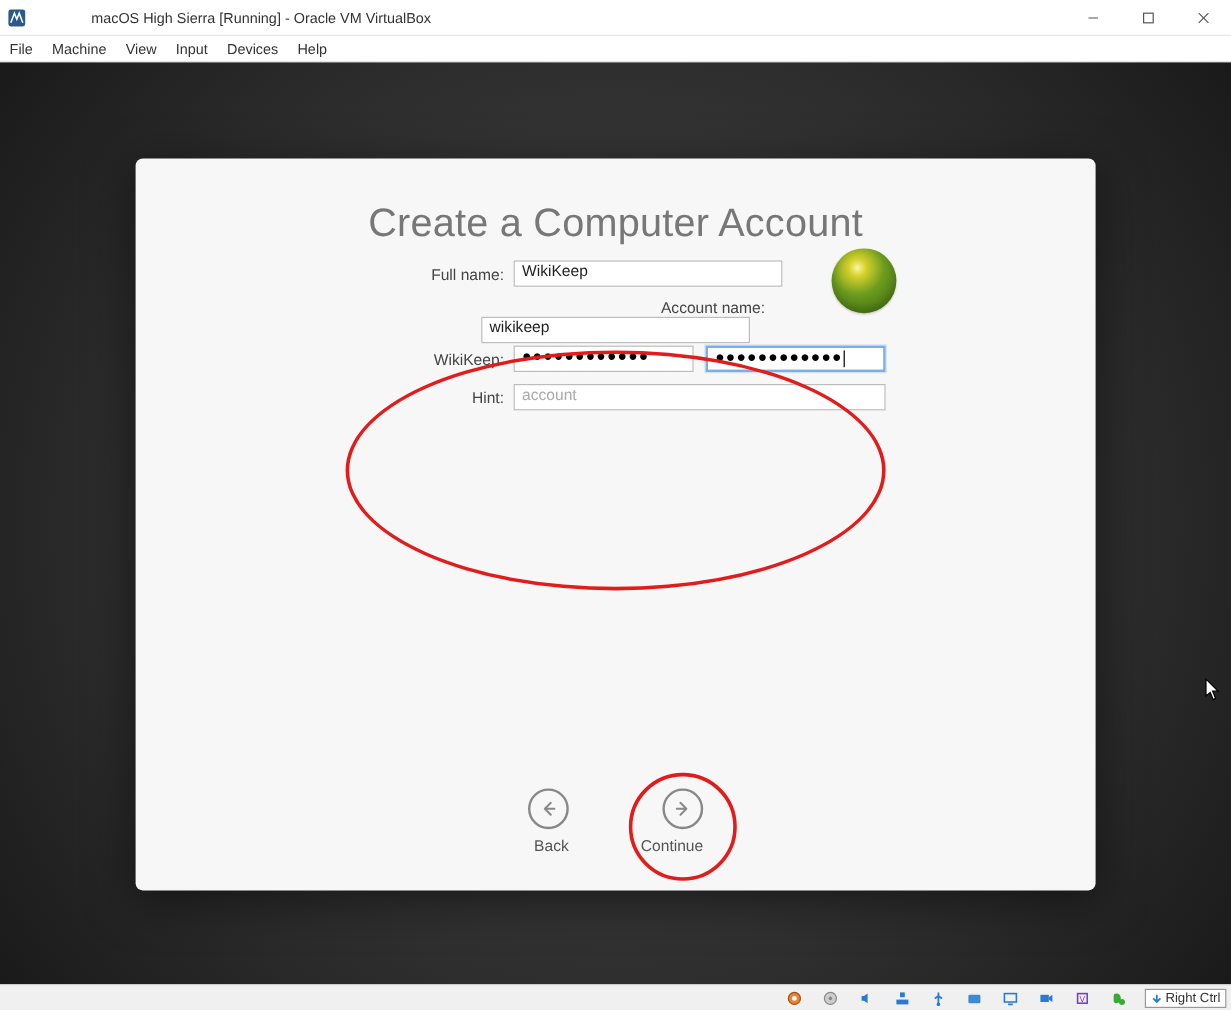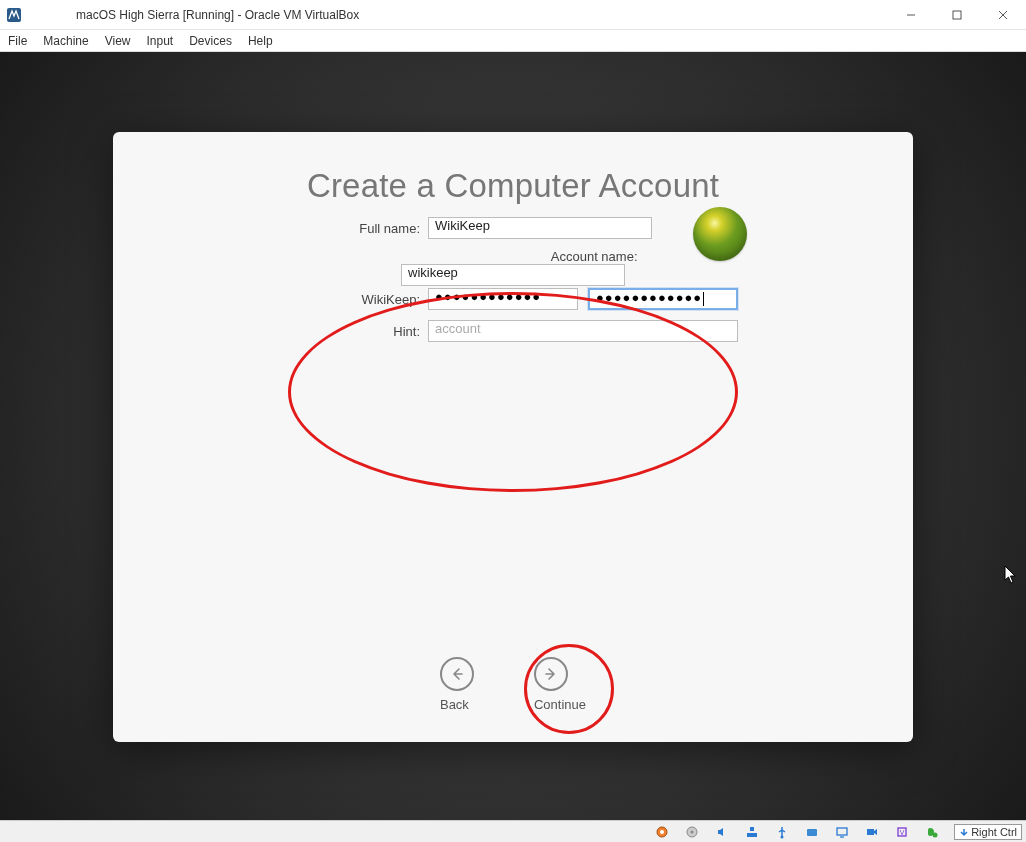--- a/index.html
+++ b/index.html
@@ -31,21 +31,21 @@
   .text-input.w310 { width: 310px; }
   .text-input.focused { border: 2px solid #7aaee8; box-shadow: 0 0 0 1px rgba(122,174,232,0.3); }
   .placeholder-style { color: #aaa; }
   .helper-text { font-size: 11px; color: #888; }
   .pw-dots { font-family: Arial; letter-spacing: 1px; font-size: 13px; color: #000; }
   .cursor { display: inline-block; width: 1px; height: 14px; background: #000; vertical-align: middle; margin-left: 1px; }
 
   .avatar { position: absolute; width: 54px; height: 54px; border-radius: 50%; left: 530px; top: -10px; background: radial-gradient(circle at 40% 30%, #f8f8a0 0%, #d4d02a 15%, #6b9b1f 45%, #3e6b12 100%); box-shadow: inset 0 -4px 8px rgba(0,0,0,0.2), 0 1px 2px rgba(0,0,0,0.2); }
 
   .nav-buttons { position: absolute; bottom: 30px; left: 0; right: 0; display: flex; justify-content: center; gap: 60px; }
-  .nav-btn { display: flex; flex-direction: column; align-items: flex-start; gap: 6px; cursor: pointer; }
+  .nav-btn { display: flex; flex-direction: column; align-items: flex-end; gap: 6px; cursor: pointer; }
   .nav-circle { width: 34px; height: 34px; border: 2px solid #888; border-radius: 50%; display: flex; align-items: center; justify-content: center; color: #888; }
   .nav-label { font-size: 13px; color: #555; }
 
   
   .anno-ellipse { position: absolute; border: 3px solid #e21b1b; border-radius: 50%; pointer-events: none; }
   .anno1 { width: 450px; height: 200px; left: 175px; top: 160px; }
   .anno2 { width: 90px; height: 90px; left: 411px; bottom: 8px; }
 
   
   .vm-statusbar { position: absolute; bottom: 0; left: 0; right: 0; height: 22px; background: #f0f0f0; border-top: 1px solid #ccc; display: flex; align-items: center; justify-content: flex-end; padding-right: 4px; gap: 14px; font-size: 11px; }

